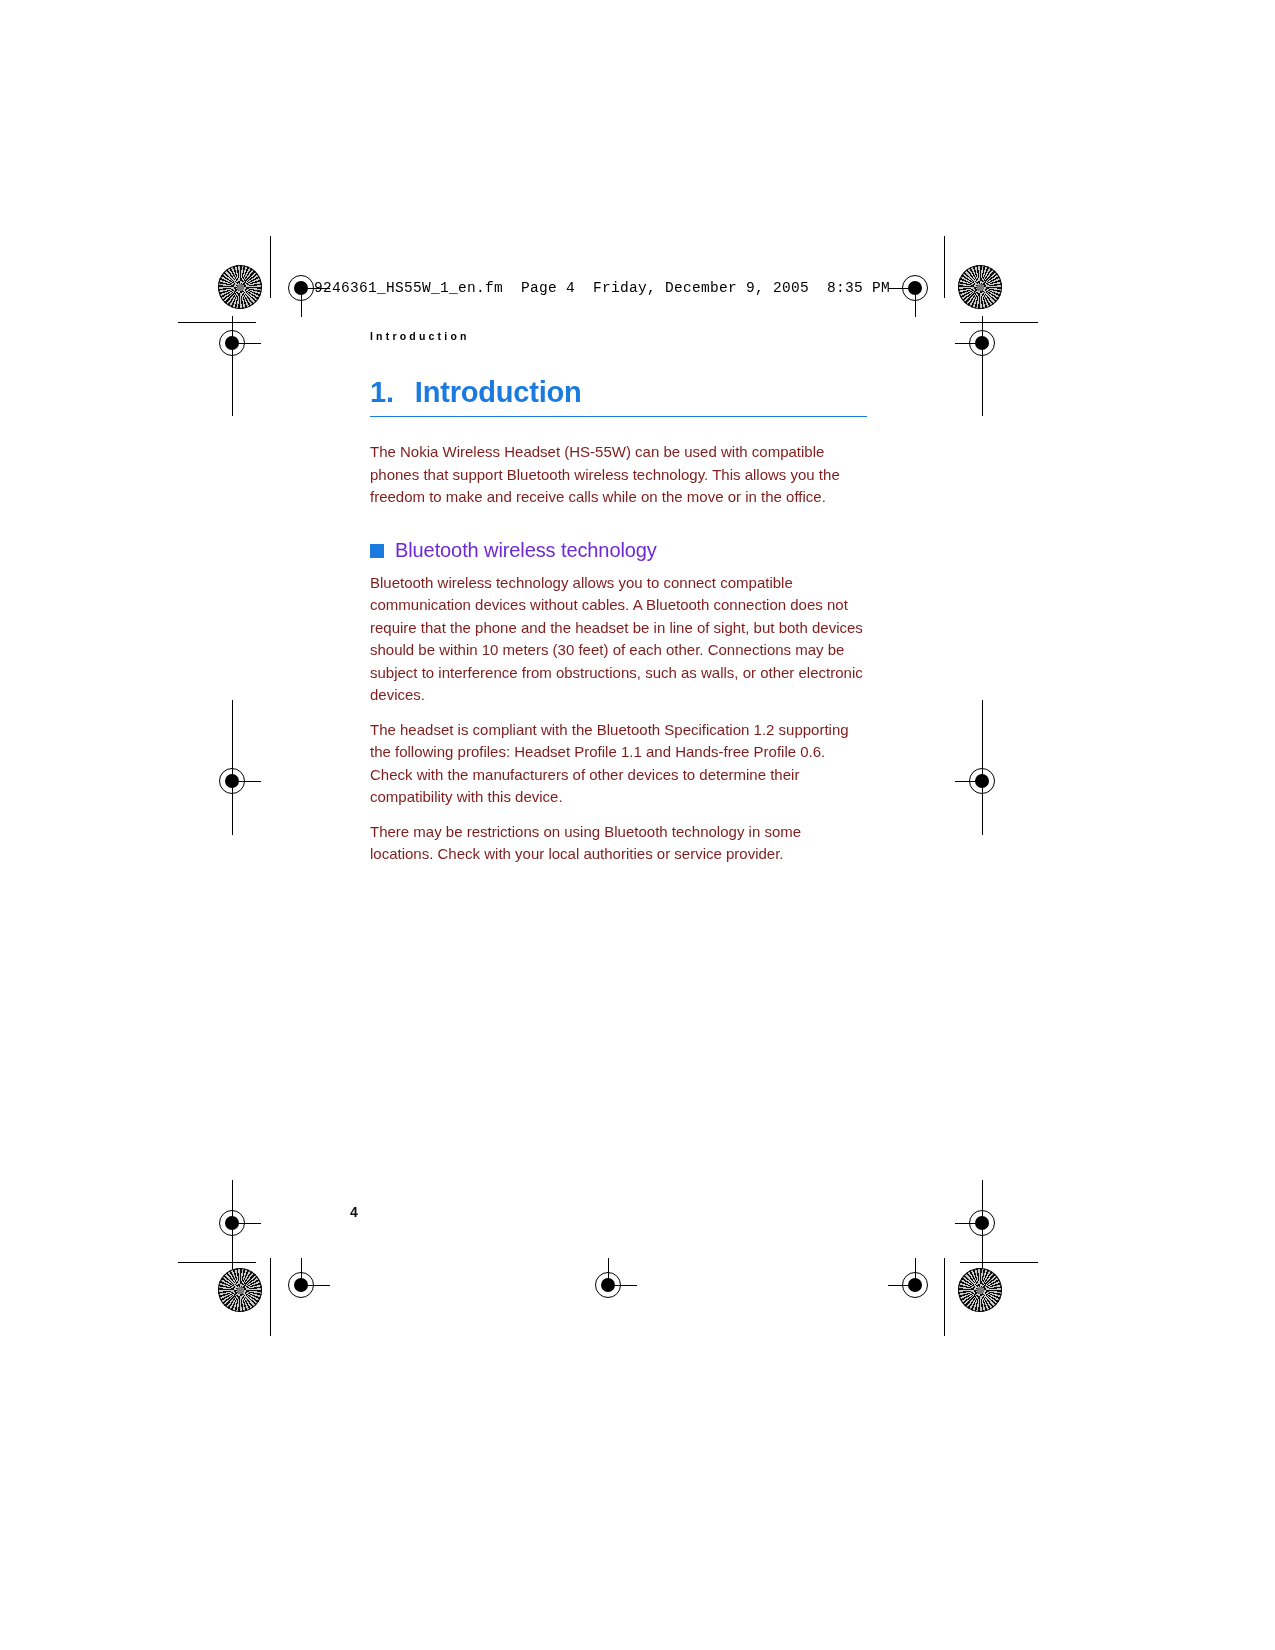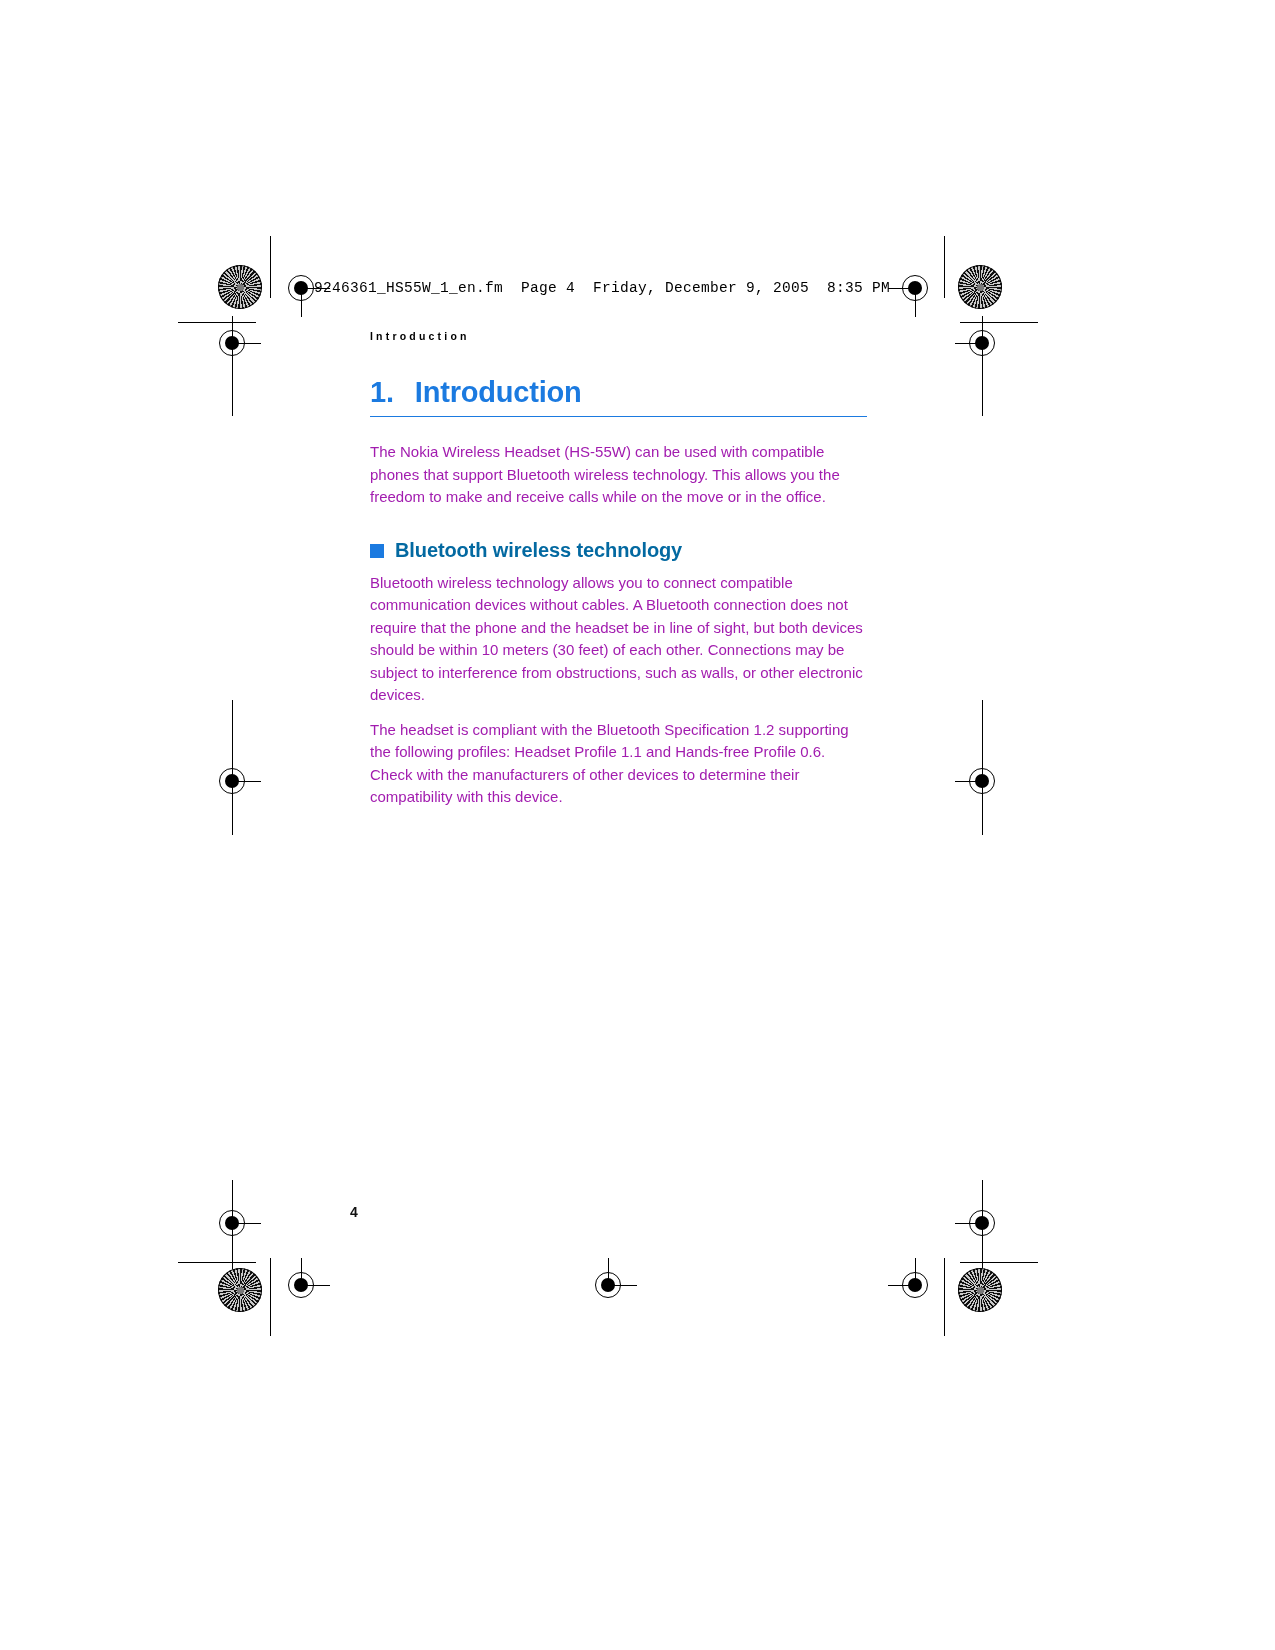--- a/index.html
+++ b/index.html
@@ -124,44 +124,44 @@
     width: 497px;
     box-sizing: border-box;
     border-bottom: 1.6px solid #1b7ae0;
   }
   .chapter-num { display: inline-block; }
   .chapter-name { display: inline-block; }
 
   .body-p {
     font-size: 15px;
     line-height: 22.5px;
-    color: #a21caf;
+    color: #7f1d1d;
     margin: 0 0 12px 0;
     width: 497px;
   }
   .body-p.first { margin-top: 24px; }
 
   .section-head {
     display: flex;
     align-items: center;
     gap: 11px;
     margin: 30px 0 10px 0;
   }
   .section-bullet {
     width: 14px;
     height: 14px;
     background: #1b7ae0;
     flex: none;
     position: relative;
     top: 1px;
   }
   .section-title {
-    color: #0369a1;
+    color: #6d28d9;
     font-size: 20px;
-    font-weight: bold;
+    font-weight: normal;
     letter-spacing: -0.1px;
   }
 
   .page-number {
     position: absolute;
     left: 350px;
     top: 1204px;
     font-size: 14px;
     font-weight: bold;
     color: #111;
@@ -237,20 +237,21 @@
 
     <p class="body-p first">The Nokia Wireless Headset (HS-55W) can be used with compatible phones that support Bluetooth wireless technology. This allows you the freedom to make and receive calls while on the move or in the office.</p>
 
     <div class="section-head">
       <span class="section-bullet"></span>
       <span class="section-title">Bluetooth wireless technology</span>
     </div>
 
     <p class="body-p">Bluetooth wireless technology allows you to connect compatible communication devices without cables. A Bluetooth connection does not require that the phone and the headset be in line of sight, but both devices should be within 10 meters (30 feet) of each other. Connections may be subject to interference from obstructions, such as walls, or other electronic devices.</p>
     <p class="body-p">The headset is compliant with the Bluetooth Specification 1.2 supporting the following profiles: Headset Profile 1.1 and Hands-free Profile 0.6. Check with the manufacturers of other devices to determine their compatibility with this device.</p>
+    <p class="body-p">There may be restrictions on using Bluetooth technology in some locations. Check with your local authorities or service provider.</p>
   </div>
 
   <div class="page-number">4</div>
 
   <div class="rule rule-v" style="left:232px; top:1180px; height:100px;"></div>
   <div class="reg-cross arm-right arm-top" style="left:205px; top:1196px;">
     <span class="hline"></span>
       <span class="vline"></span>
     <span class="ring"></span>
       <span class="dot"></span>

